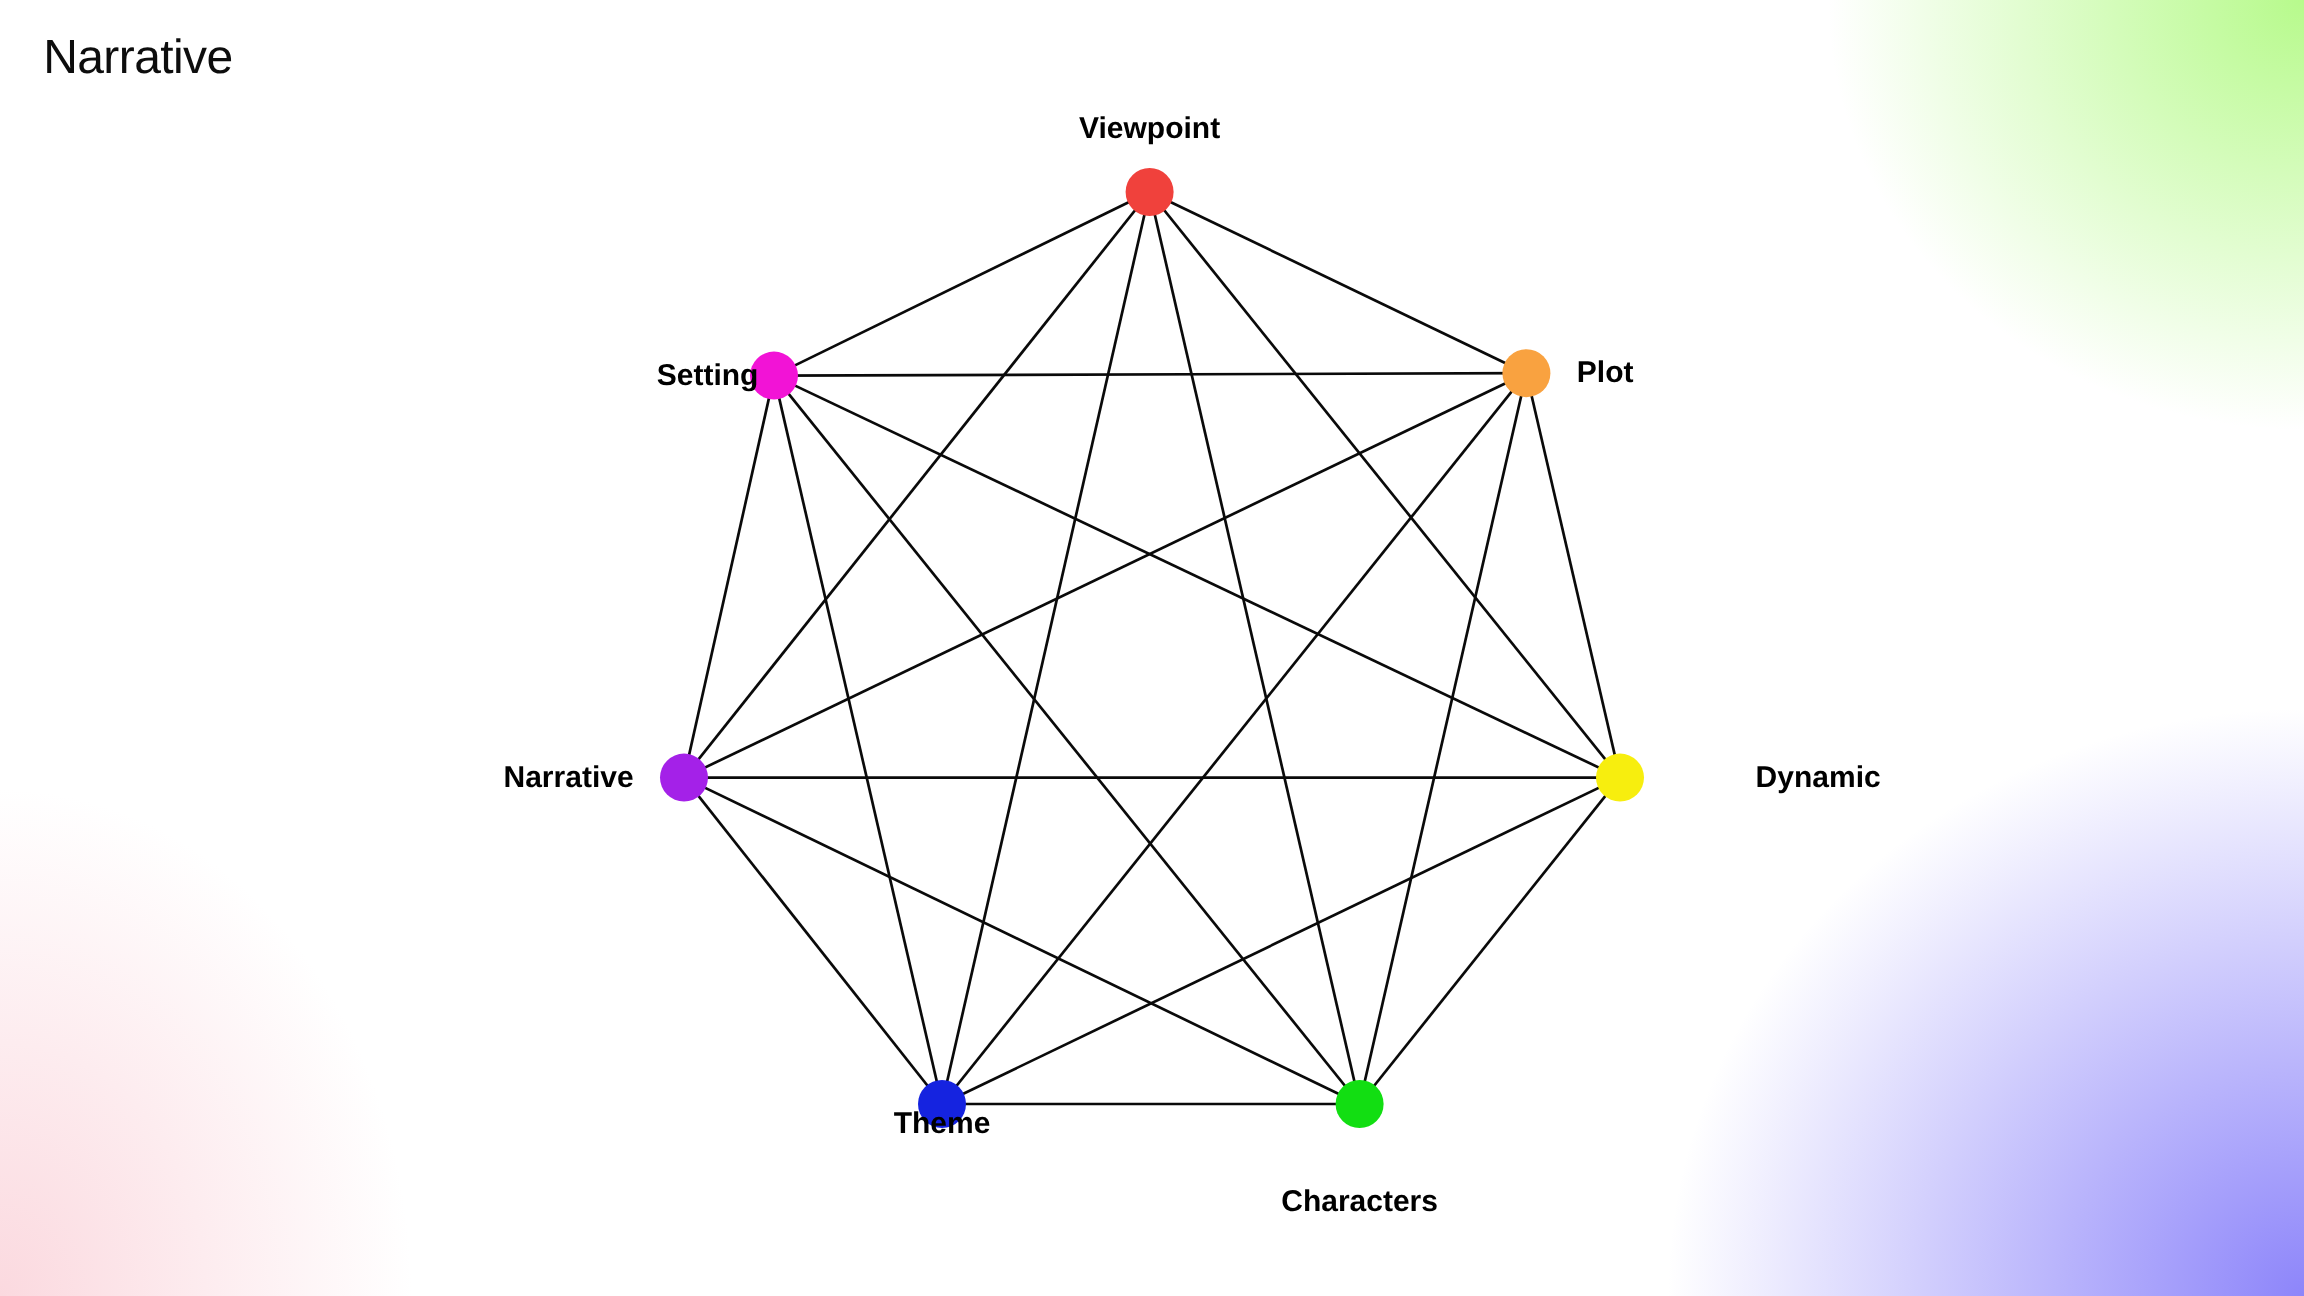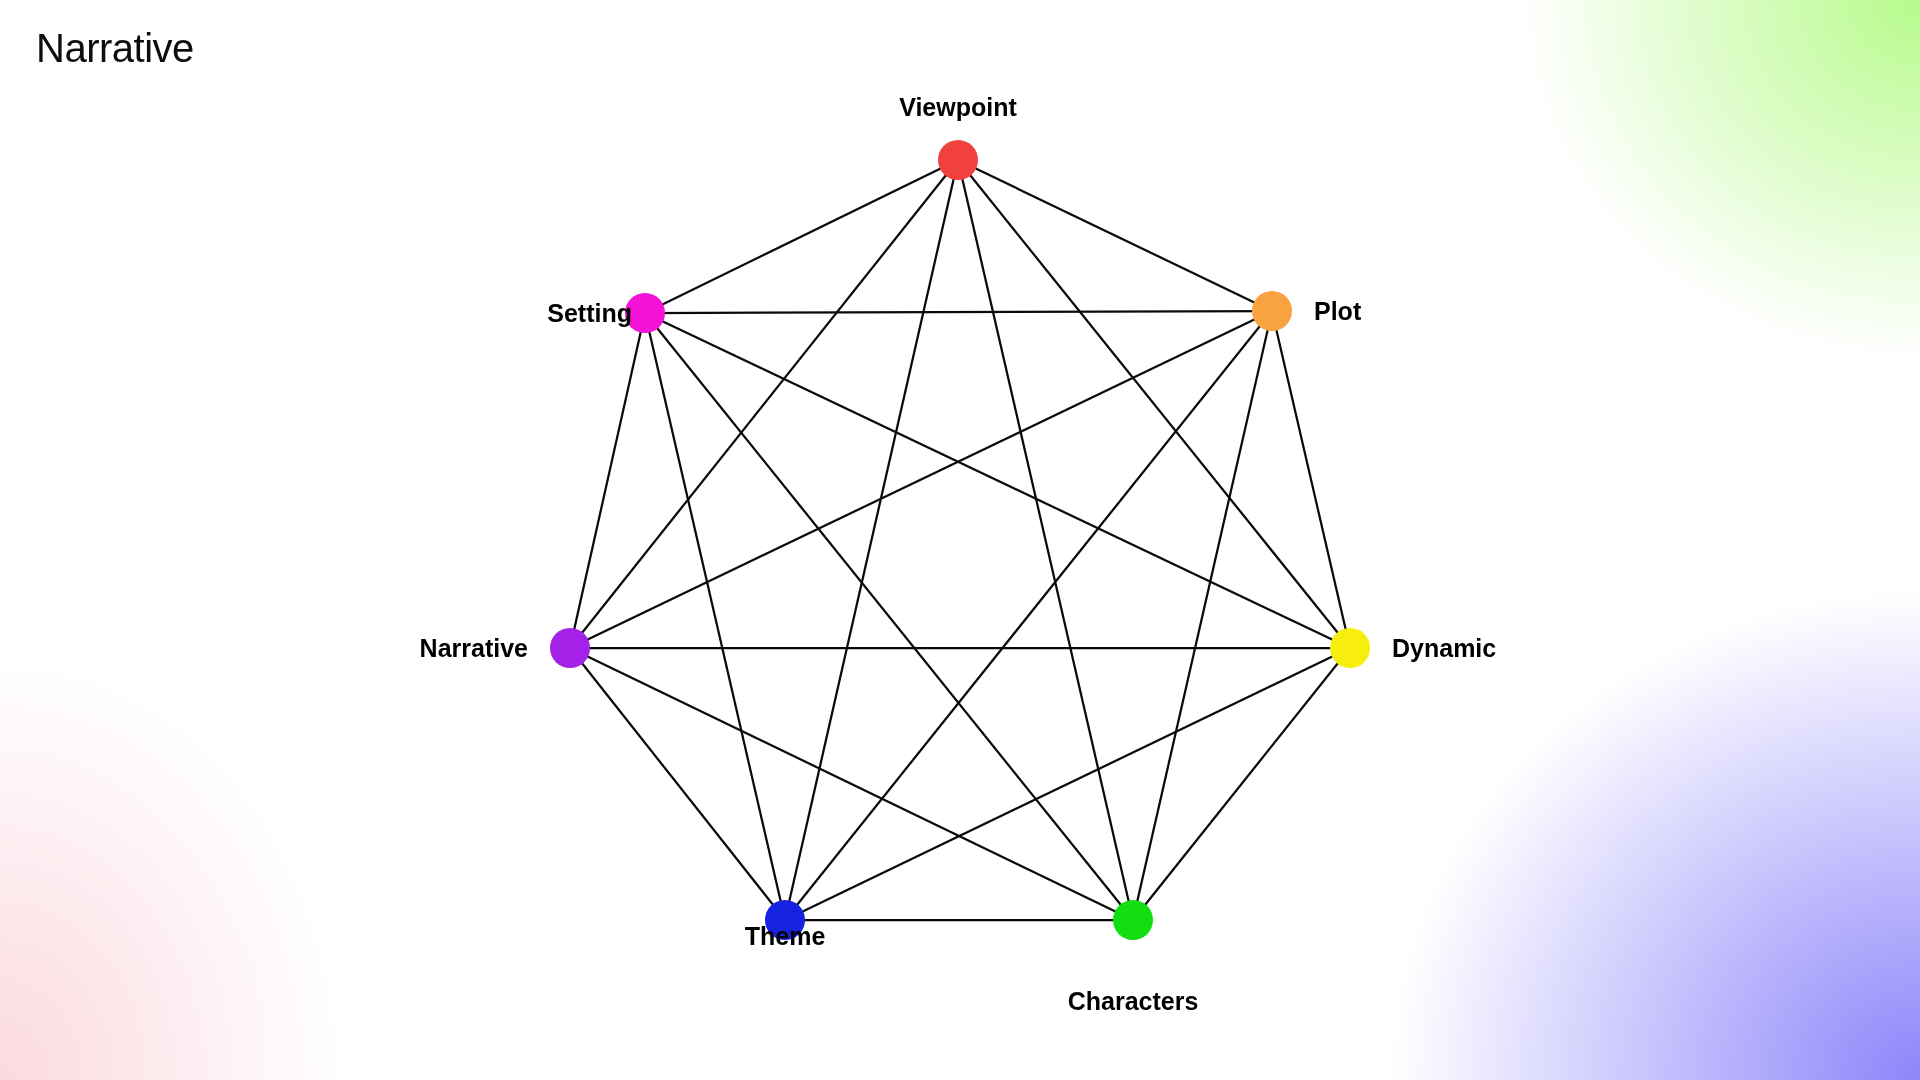--- a/index.html
+++ b/index.html
@@ -77,18 +77,18 @@
     <circle cx="1350" cy="648" r="20" fill="#f7ee0e"></circle>
     <circle cx="1133" cy="920" r="20" fill="#12de12"></circle>
     <circle cx="785" cy="920" r="20" fill="#1523e0"></circle>
     <circle cx="570" cy="648" r="20" fill="#a421e8"></circle>
     <circle cx="645" cy="313" r="20" fill="#f213d6"></circle>
   </svg>
 
 <div id="labels">
     <div class="node-label pos-above" style="left: 958px; top: 93px;">Viewpoint</div>
     <div class="node-label pos-right" style="left: 1314px; top: 311px;">Plot</div>
-    <div class="node-label pos-right" style="left: 1392px; top: 648px;">Dynamic</div>
+    <div class="node-label pos-right" style="left: 1463px; top: 648px;">Dynamic</div>
     <div class="node-label pos-below" style="left: 1133px; top: 953px; margin-top: 34px;">Characters</div>
     <div class="node-label pos-below" style="left: 785px; top: 922px;">Theme</div>
     <div class="node-label pos-left" style="left: 528px; top: 648px;">Narrative</div>
     <div class="node-label pos-left" style="left: 632px; top: 313px;">Setting</div>
   </div>
 
 </body></html>

